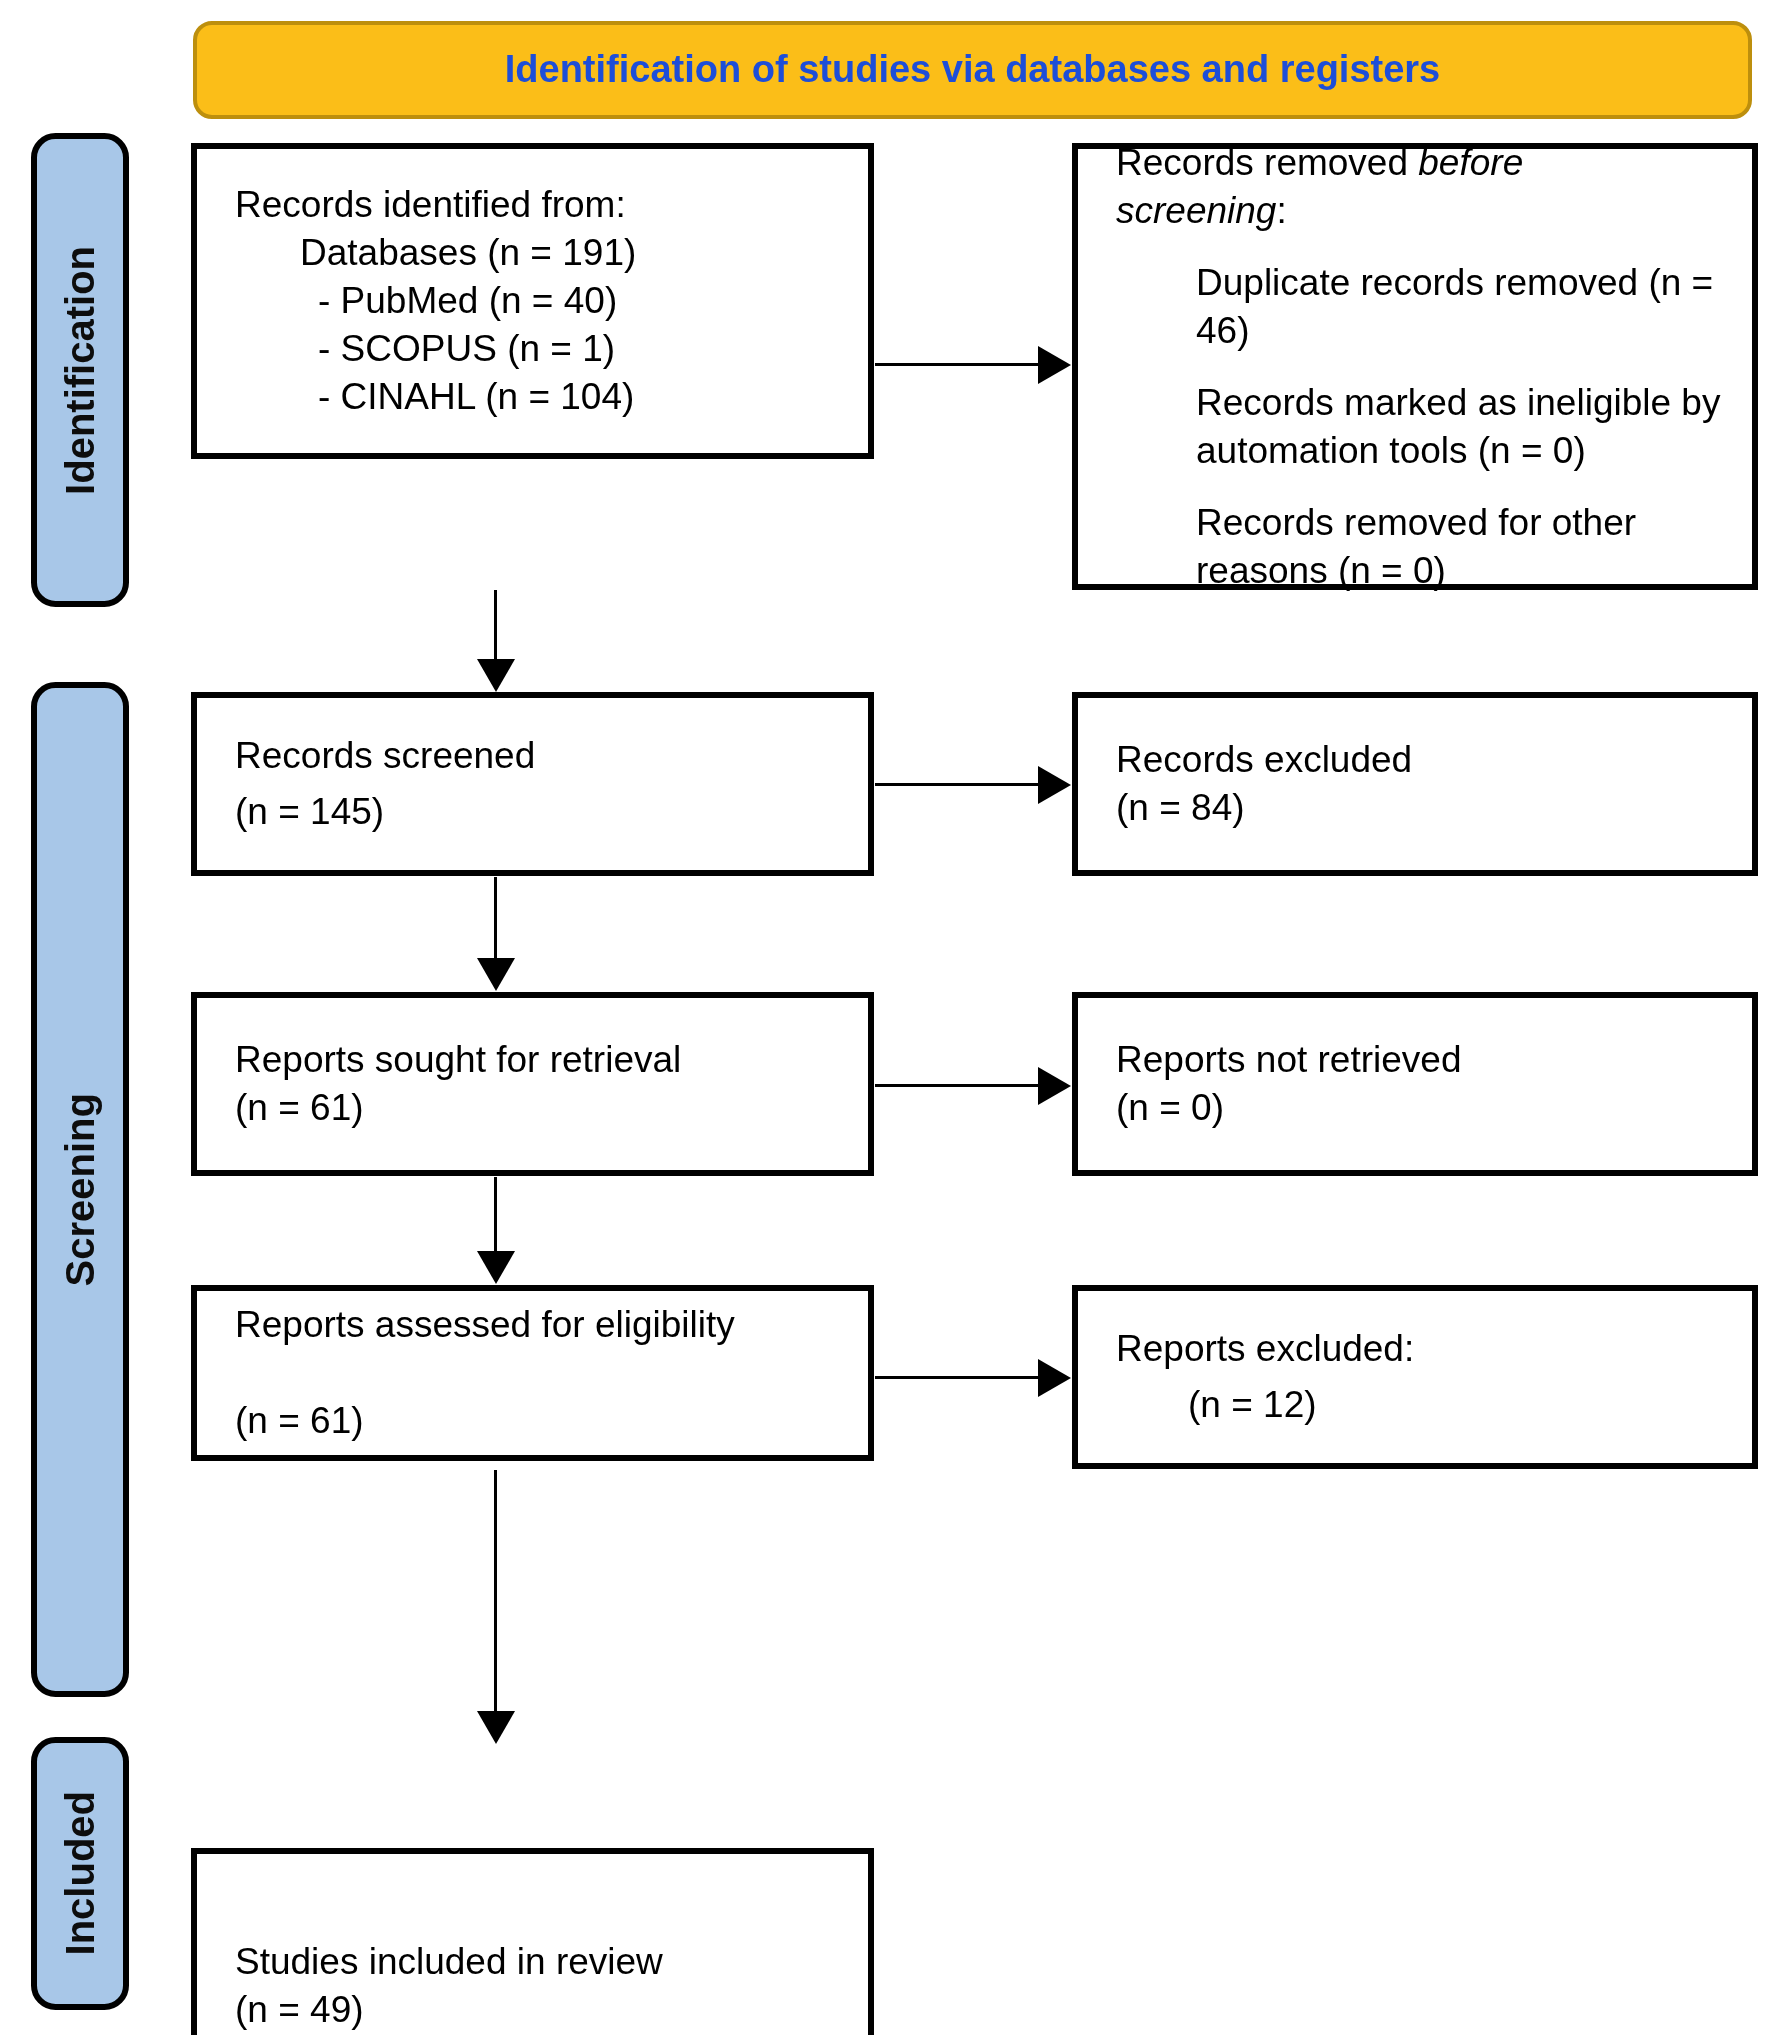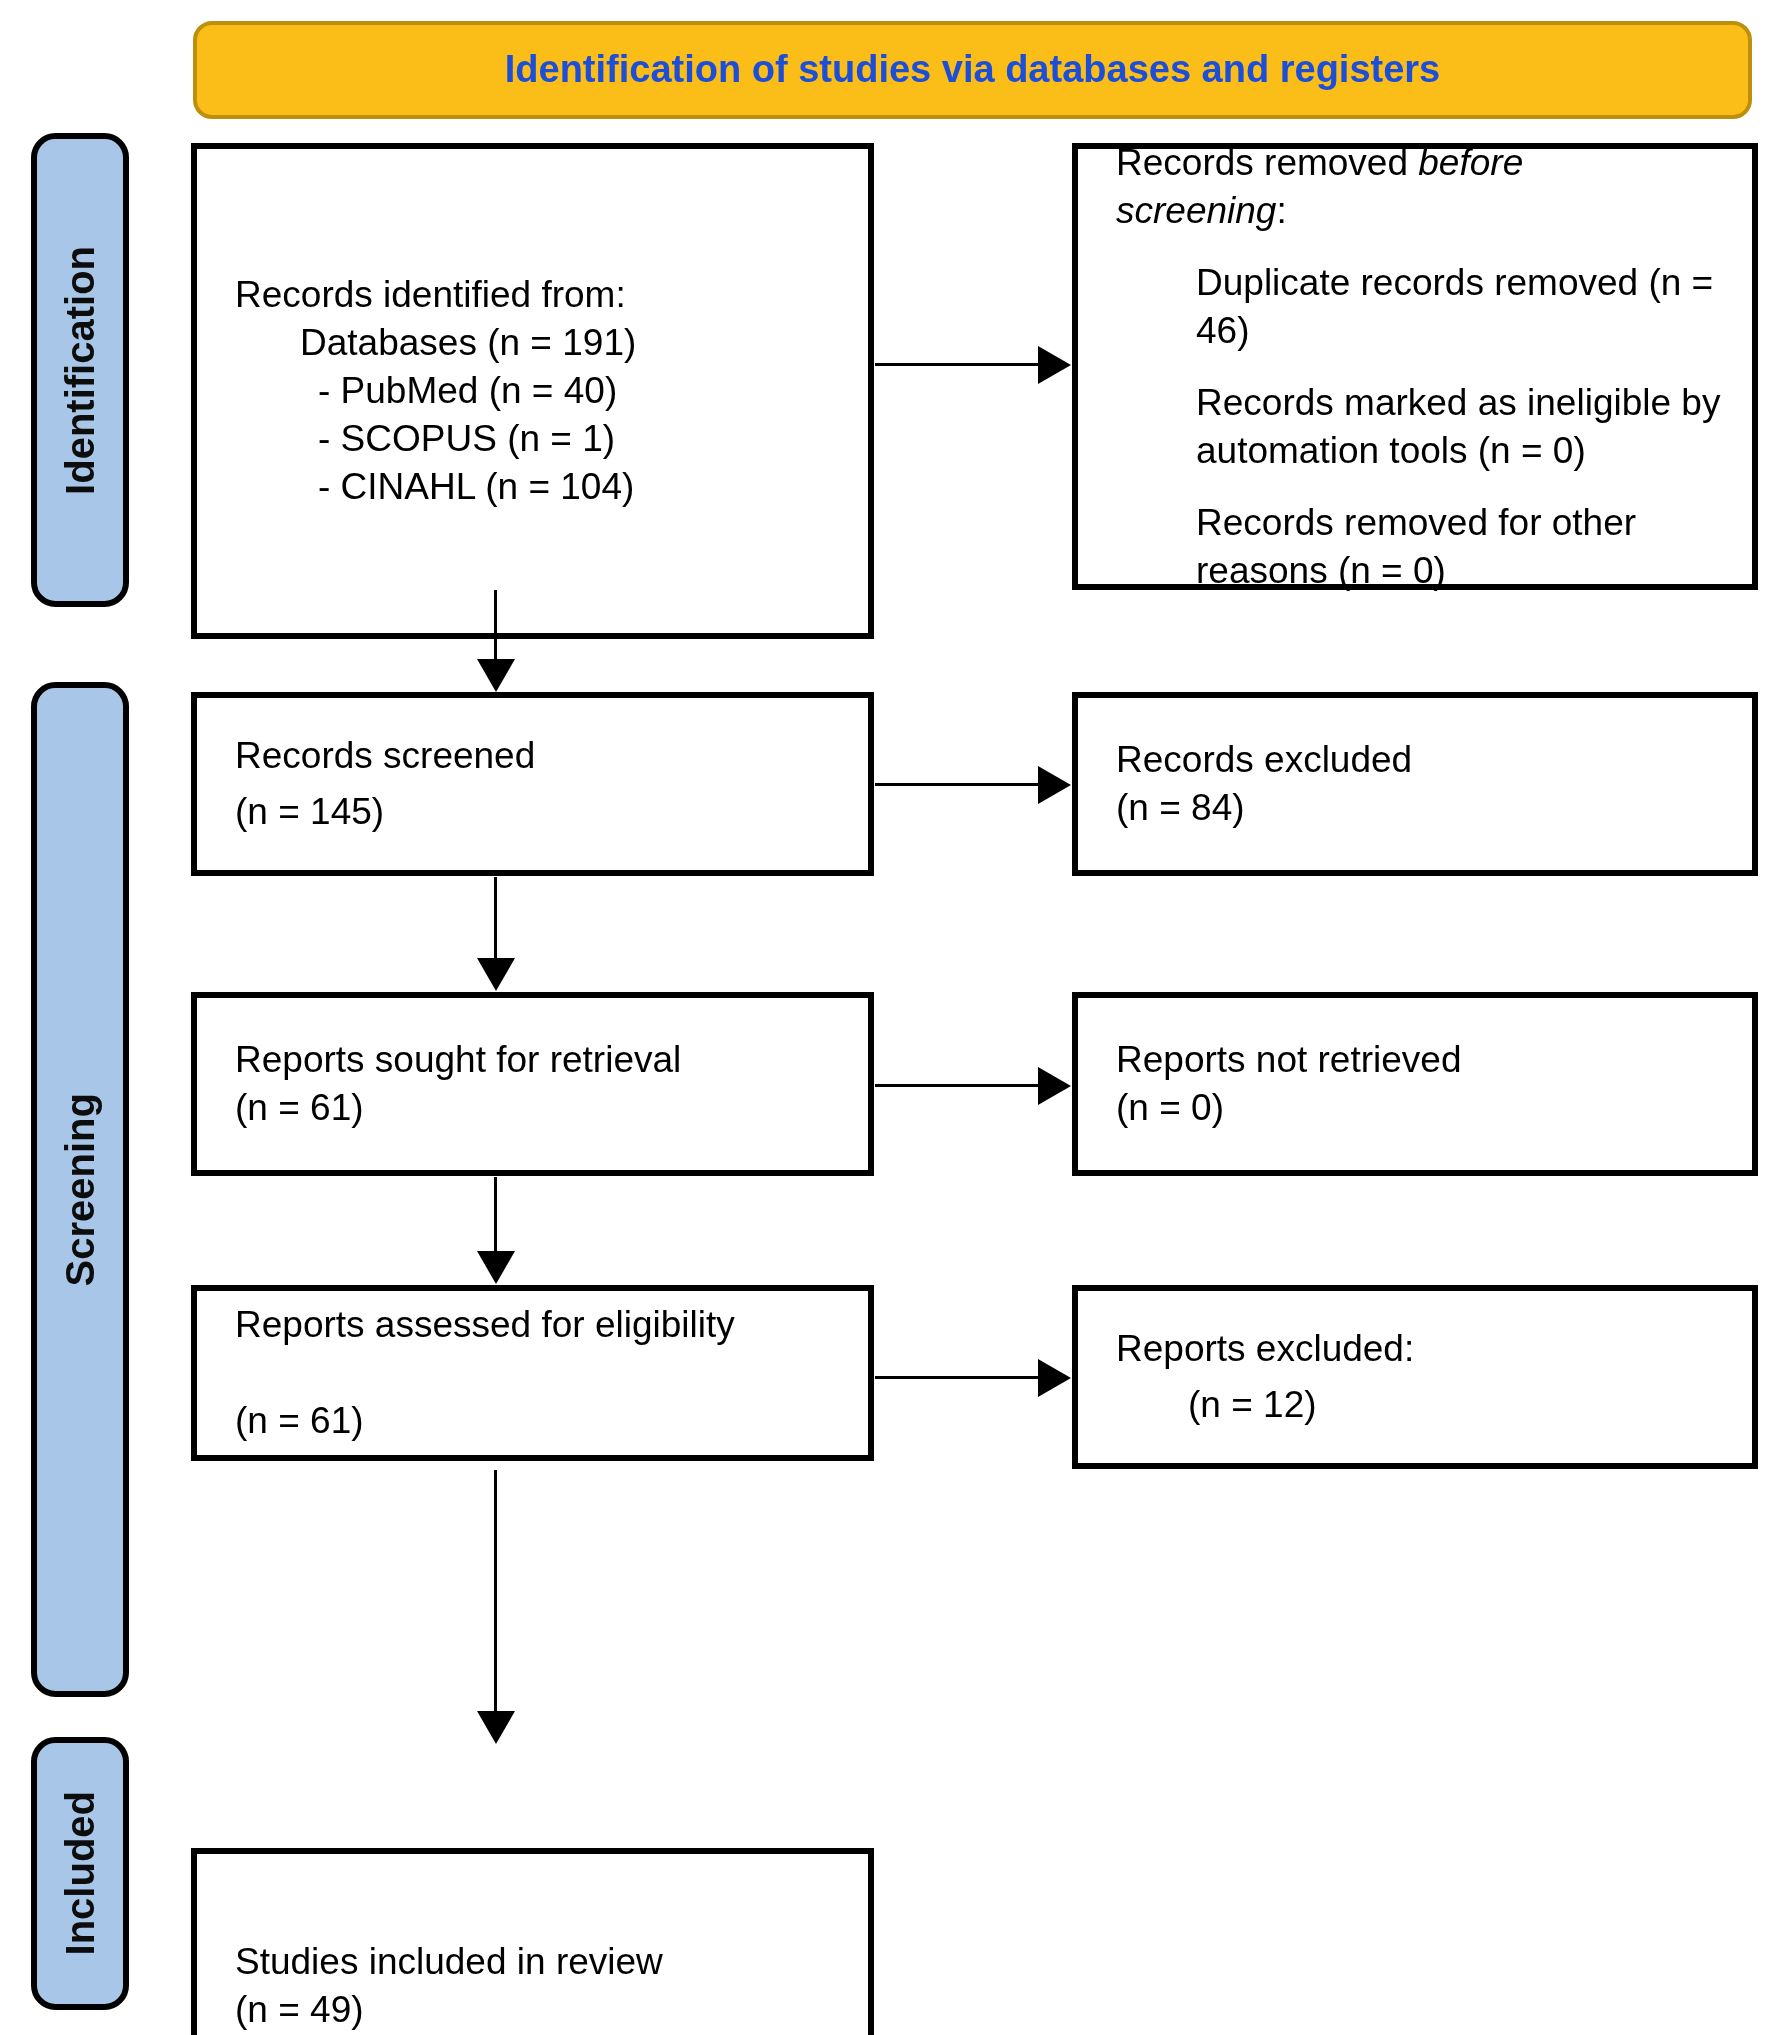--- a/index.html
+++ b/index.html
@@ -54,21 +54,21 @@
     position:absolute;
     background:#ffffff;
     border:6.1px solid #000;
     box-sizing:border-box;
     display:flex; flex-direction:column; justify-content:center;
     padding:13.6px 27px 13.6px 38px;
     font-size:37px; line-height:48px;
   }
   .col-left{ left:191px; width:683px; }
   .col-right{ left:1072px; width:686px; }
-  #box-records-identified{ top:143px; height:496px; }
+  #box-records-identified{ top:143px; height:316px; }
   #box-records-removed{ top:143px; height:447px; }
   #box-records-screened{ top:692px; height:184px;gap:8px; }
   #box-records-excluded{ top:692px; height:184px; }
   #box-reports-sought{ top:992px; height:184px; }
   #box-reports-not-retrieved{ top:992px; height:184px; }
   #box-reports-assessed{ top:1285px; height:176px;gap:48px; }
   #box-reports-excluded{ top:1285px; height:184px; }
   #box-studies-included{ top:1848px; height:276px; }
   .ind1{ padding-left:65px; }
   .ind2{ padding-left:83px; }

